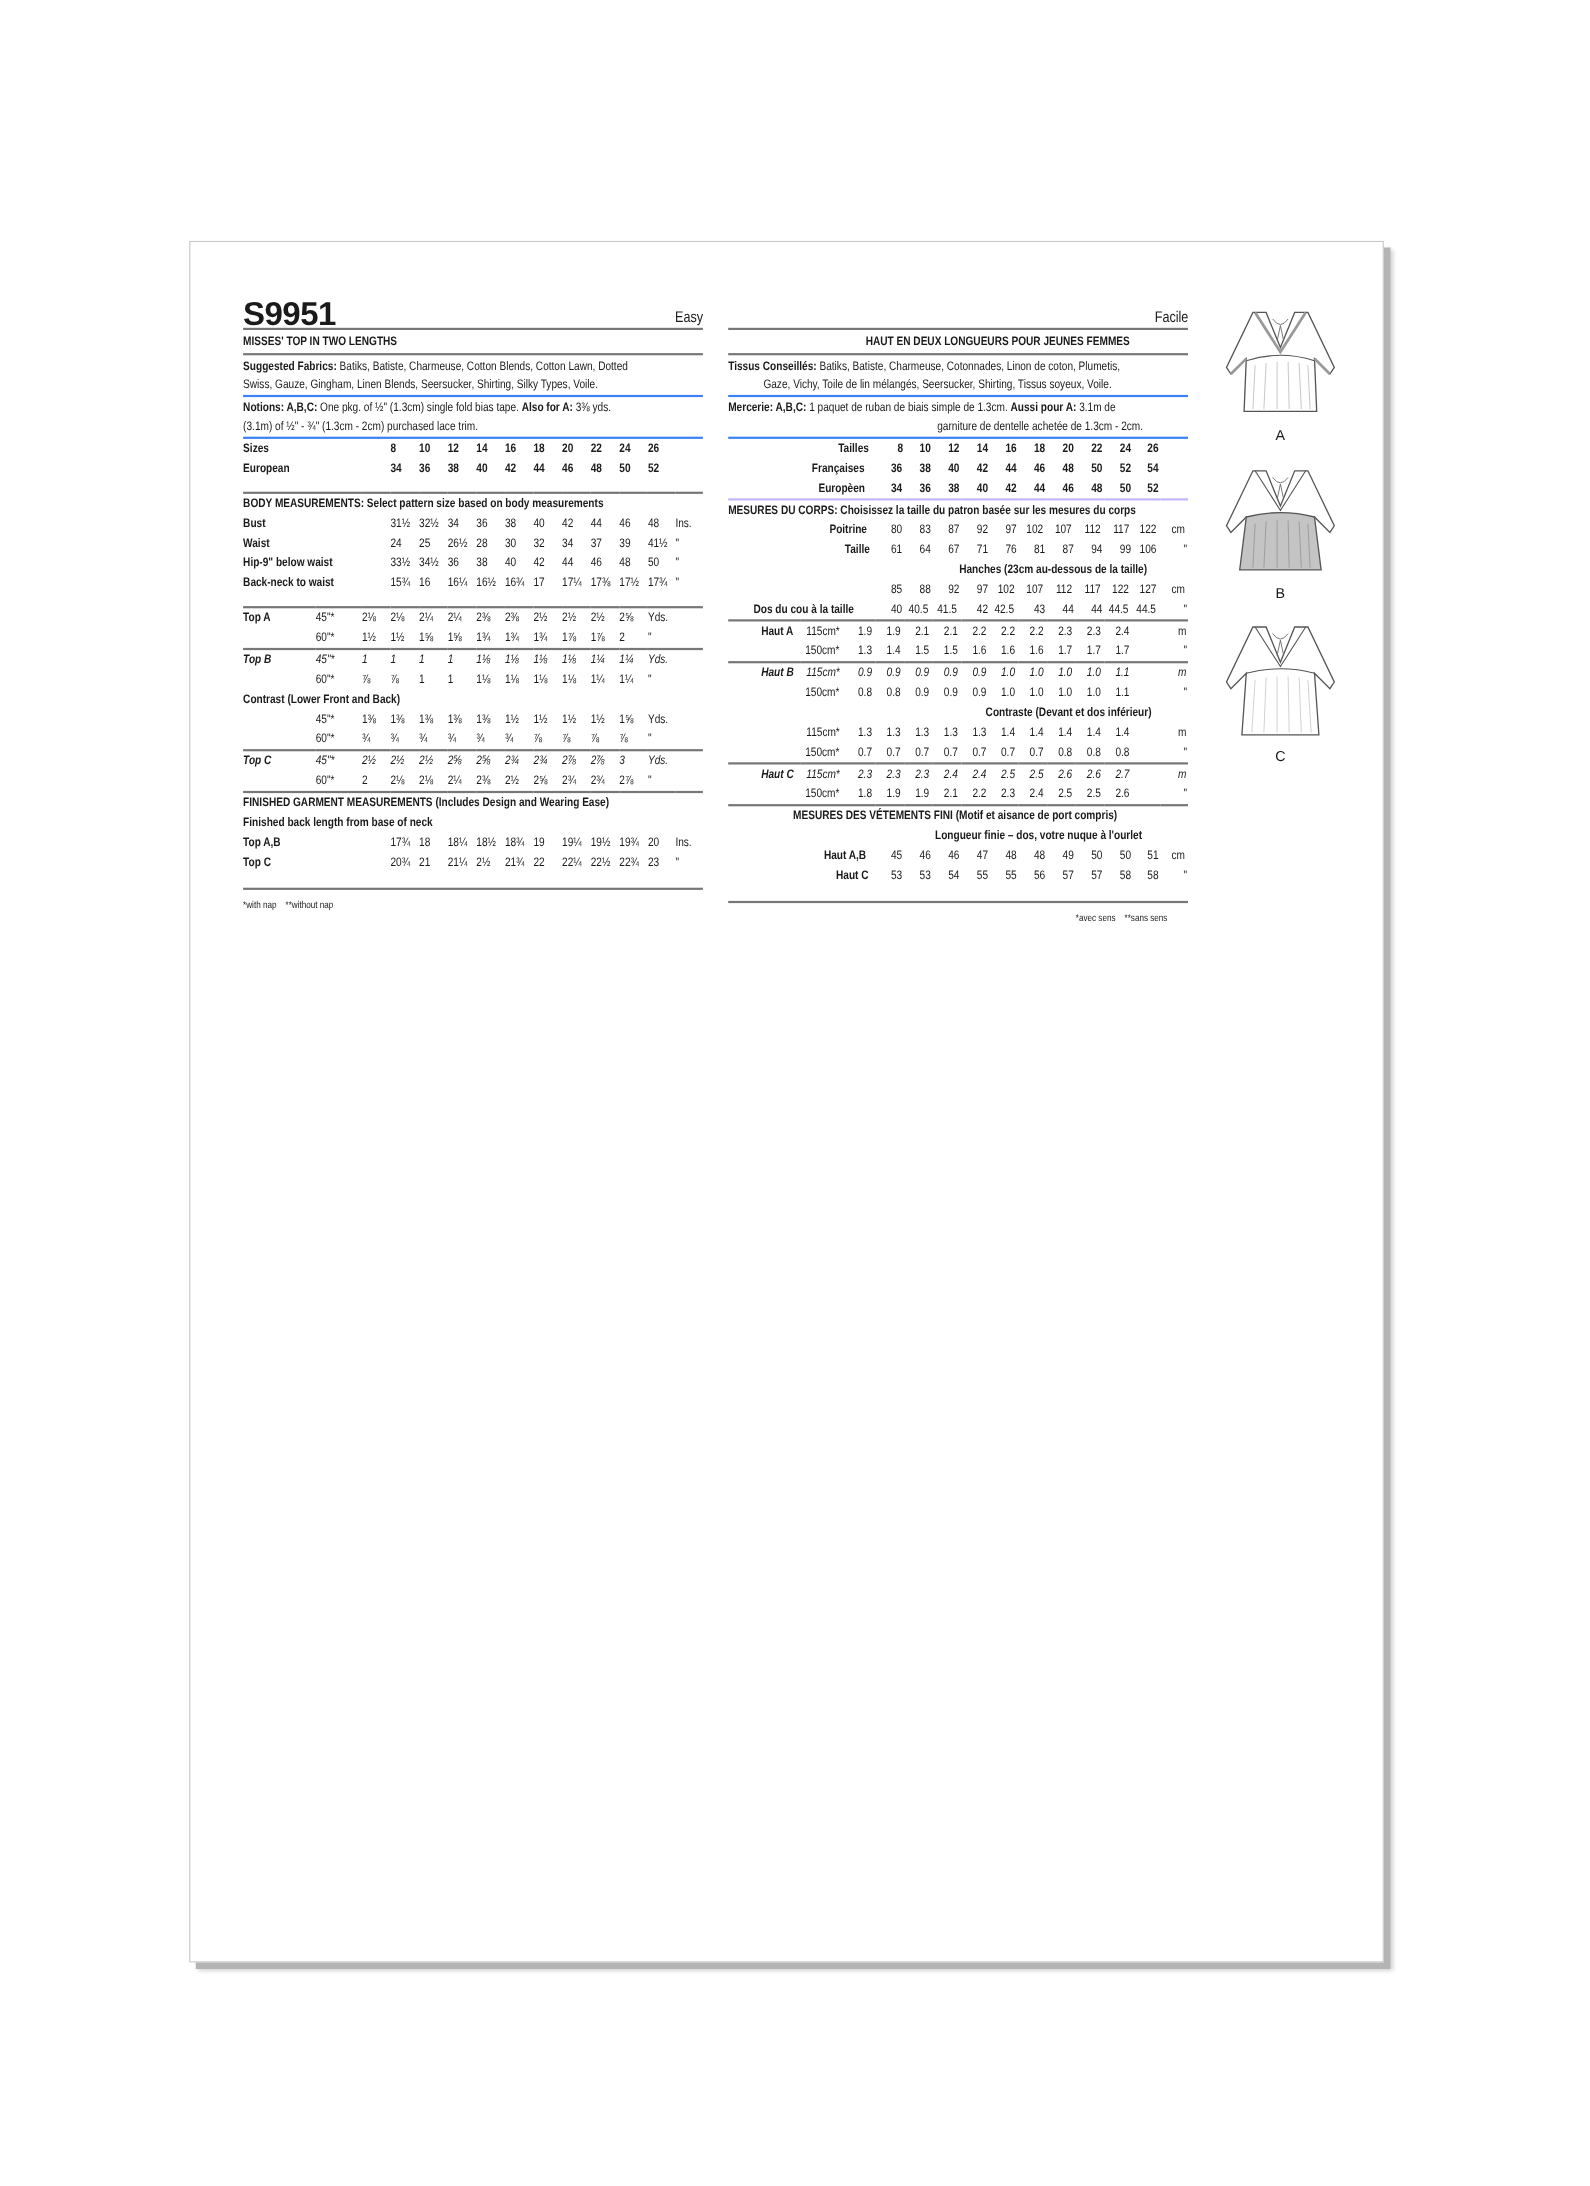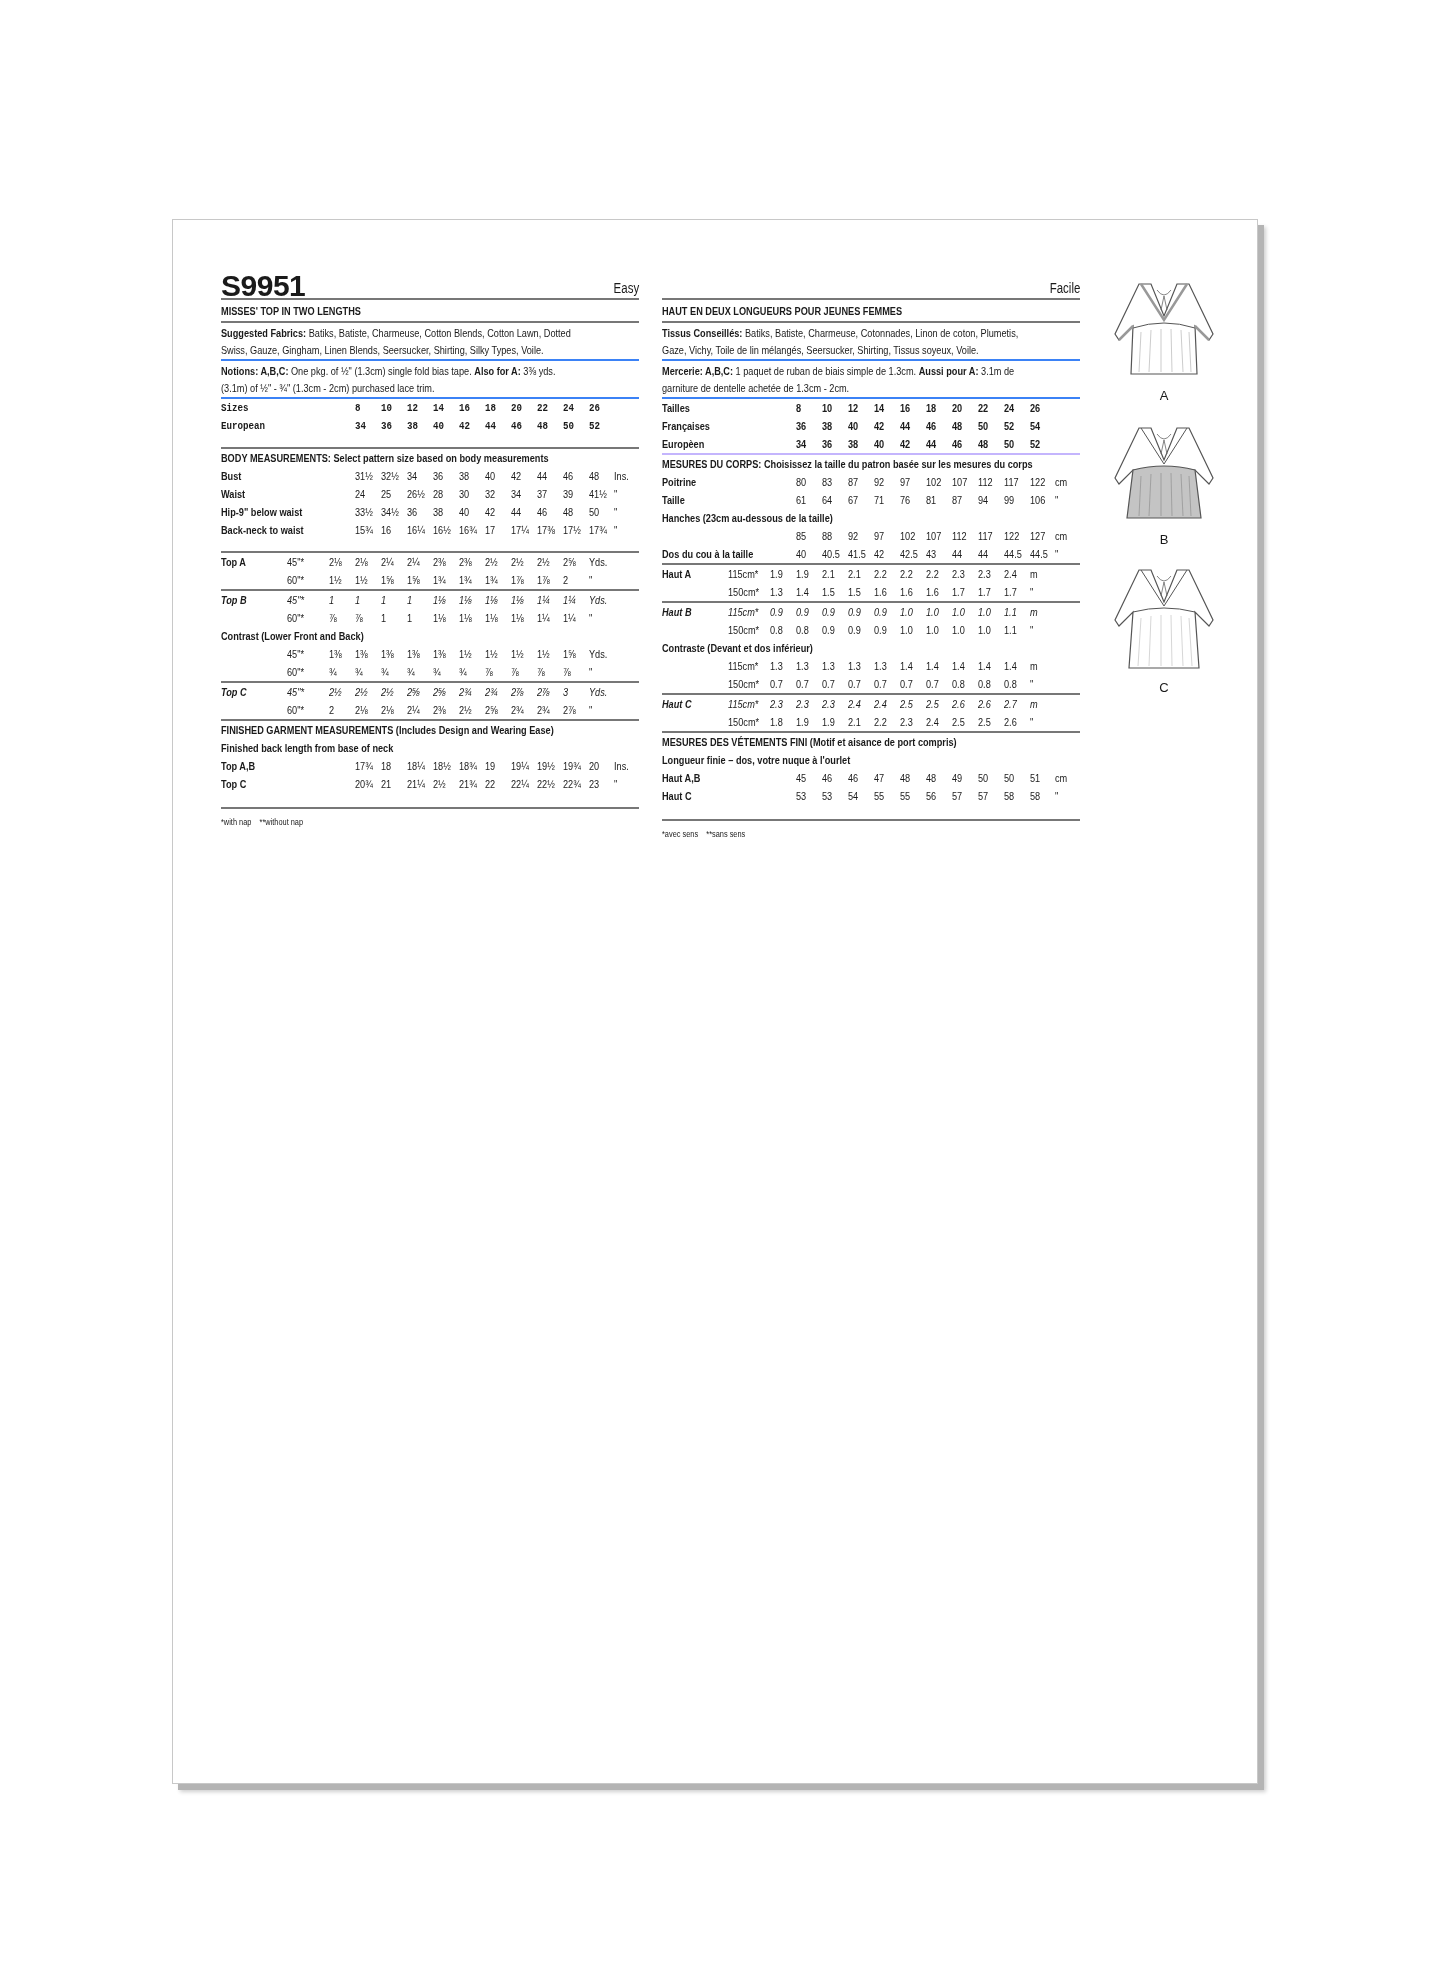--- a/index.html
+++ b/index.html
@@ -2,21 +2,21 @@
 <html><head>
 <meta charset="utf-8">
 <style>
   html, body { margin:0; padding:0; }
   body { width:1445px; height:1987px; background:#ffffff; position:relative; overflow:hidden;
          font-family:"Liberation Sans Narrow","Liberation Sans", sans-serif; color:#1a1a1a; }
   .page { position:absolute; left:172px; top:219px; width:1084px; height:1563px; background:#fff;
           border:1px solid #c8c8c8; box-shadow: 6px 6px 0 #b4b4b4, 8px 8px 4px #cfcfcf; }
   .col { position:absolute; top:50px; width:418px; font-size:11.2px; line-height:18px; }
   .col.left { left:48px; }
-  .col.right { left:489px; }
+  .col.right { left:489px;text-align:right; }
   .cond { display:inline-block; transform:scaleX(0.82); transform-origin:left center; white-space:nowrap; }
   .hdr { position:relative; height:28px; border-bottom:2px solid #777; }
   .code { position:absolute; left:0; bottom:-3px; font-size:30px; font-weight:bold; letter-spacing:-0.5px; line-height:30px; }
   .level { position:absolute; right:0; bottom:1px; font-size:14px; }
   .title { font-weight:bold; border-bottom:2px solid #777; padding:2px 0 1px; height:18px; }
   .para { border-bottom:2px solid #3b82f6; padding:1px 0 1px; }
   .para .line { display:block; height:17px; white-space:nowrap; }
   b { font-weight:bold; }
   table { border-collapse:collapse; width:100%; table-layout:fixed; }
   td { padding:0; height:18px; white-space:nowrap; overflow:visible; font-size:11.2px; }
@@ -43,21 +43,21 @@
     <div class="title"><span class="cond">MISSES' TOP IN TWO LENGTHS</span></div>
     <div class="para">
       <span class="line"><span class="cond"><b>Suggested Fabrics:</b> <span>Batiks, Batiste, Charmeuse, Cotton Blends, Cotton Lawn, Dotted</span></span></span>
       <span class="line"><span class="cond">Swiss, Gauze, Gingham, Linen Blends, Seersucker, Shirting, Silky Types, Voile.</span></span>
     </div>
     <div class="para">
       <span class="line"><span class="cond"><b>Notions: A,B,C:</b> <span>One pkg. of ½" (1.3cm) single fold bias tape.</span> <b>Also for A:</b> <span>3⅜ yds.</span></span></span>
       <span class="line"><span class="cond">(3.1m) of ½" - ¾" (1.3cm - 2cm) purchased lace trim.</span></span>
     </div>
     <div id="en-tables">
-        <table style="border-bottom:2px solid #777;font-family:Liberation Mono, monospace;">
+        <table style="border-bottom:2px solid #777;">
           <colgroup>
             <col style="width:108px">
             <col style="width:26px">
             <col style="width:26px">
             <col style="width:26px">
             <col style="width:26px">
             <col style="width:26px">
             <col style="width:26px">
             <col style="width:26px">
             <col style="width:26px">

